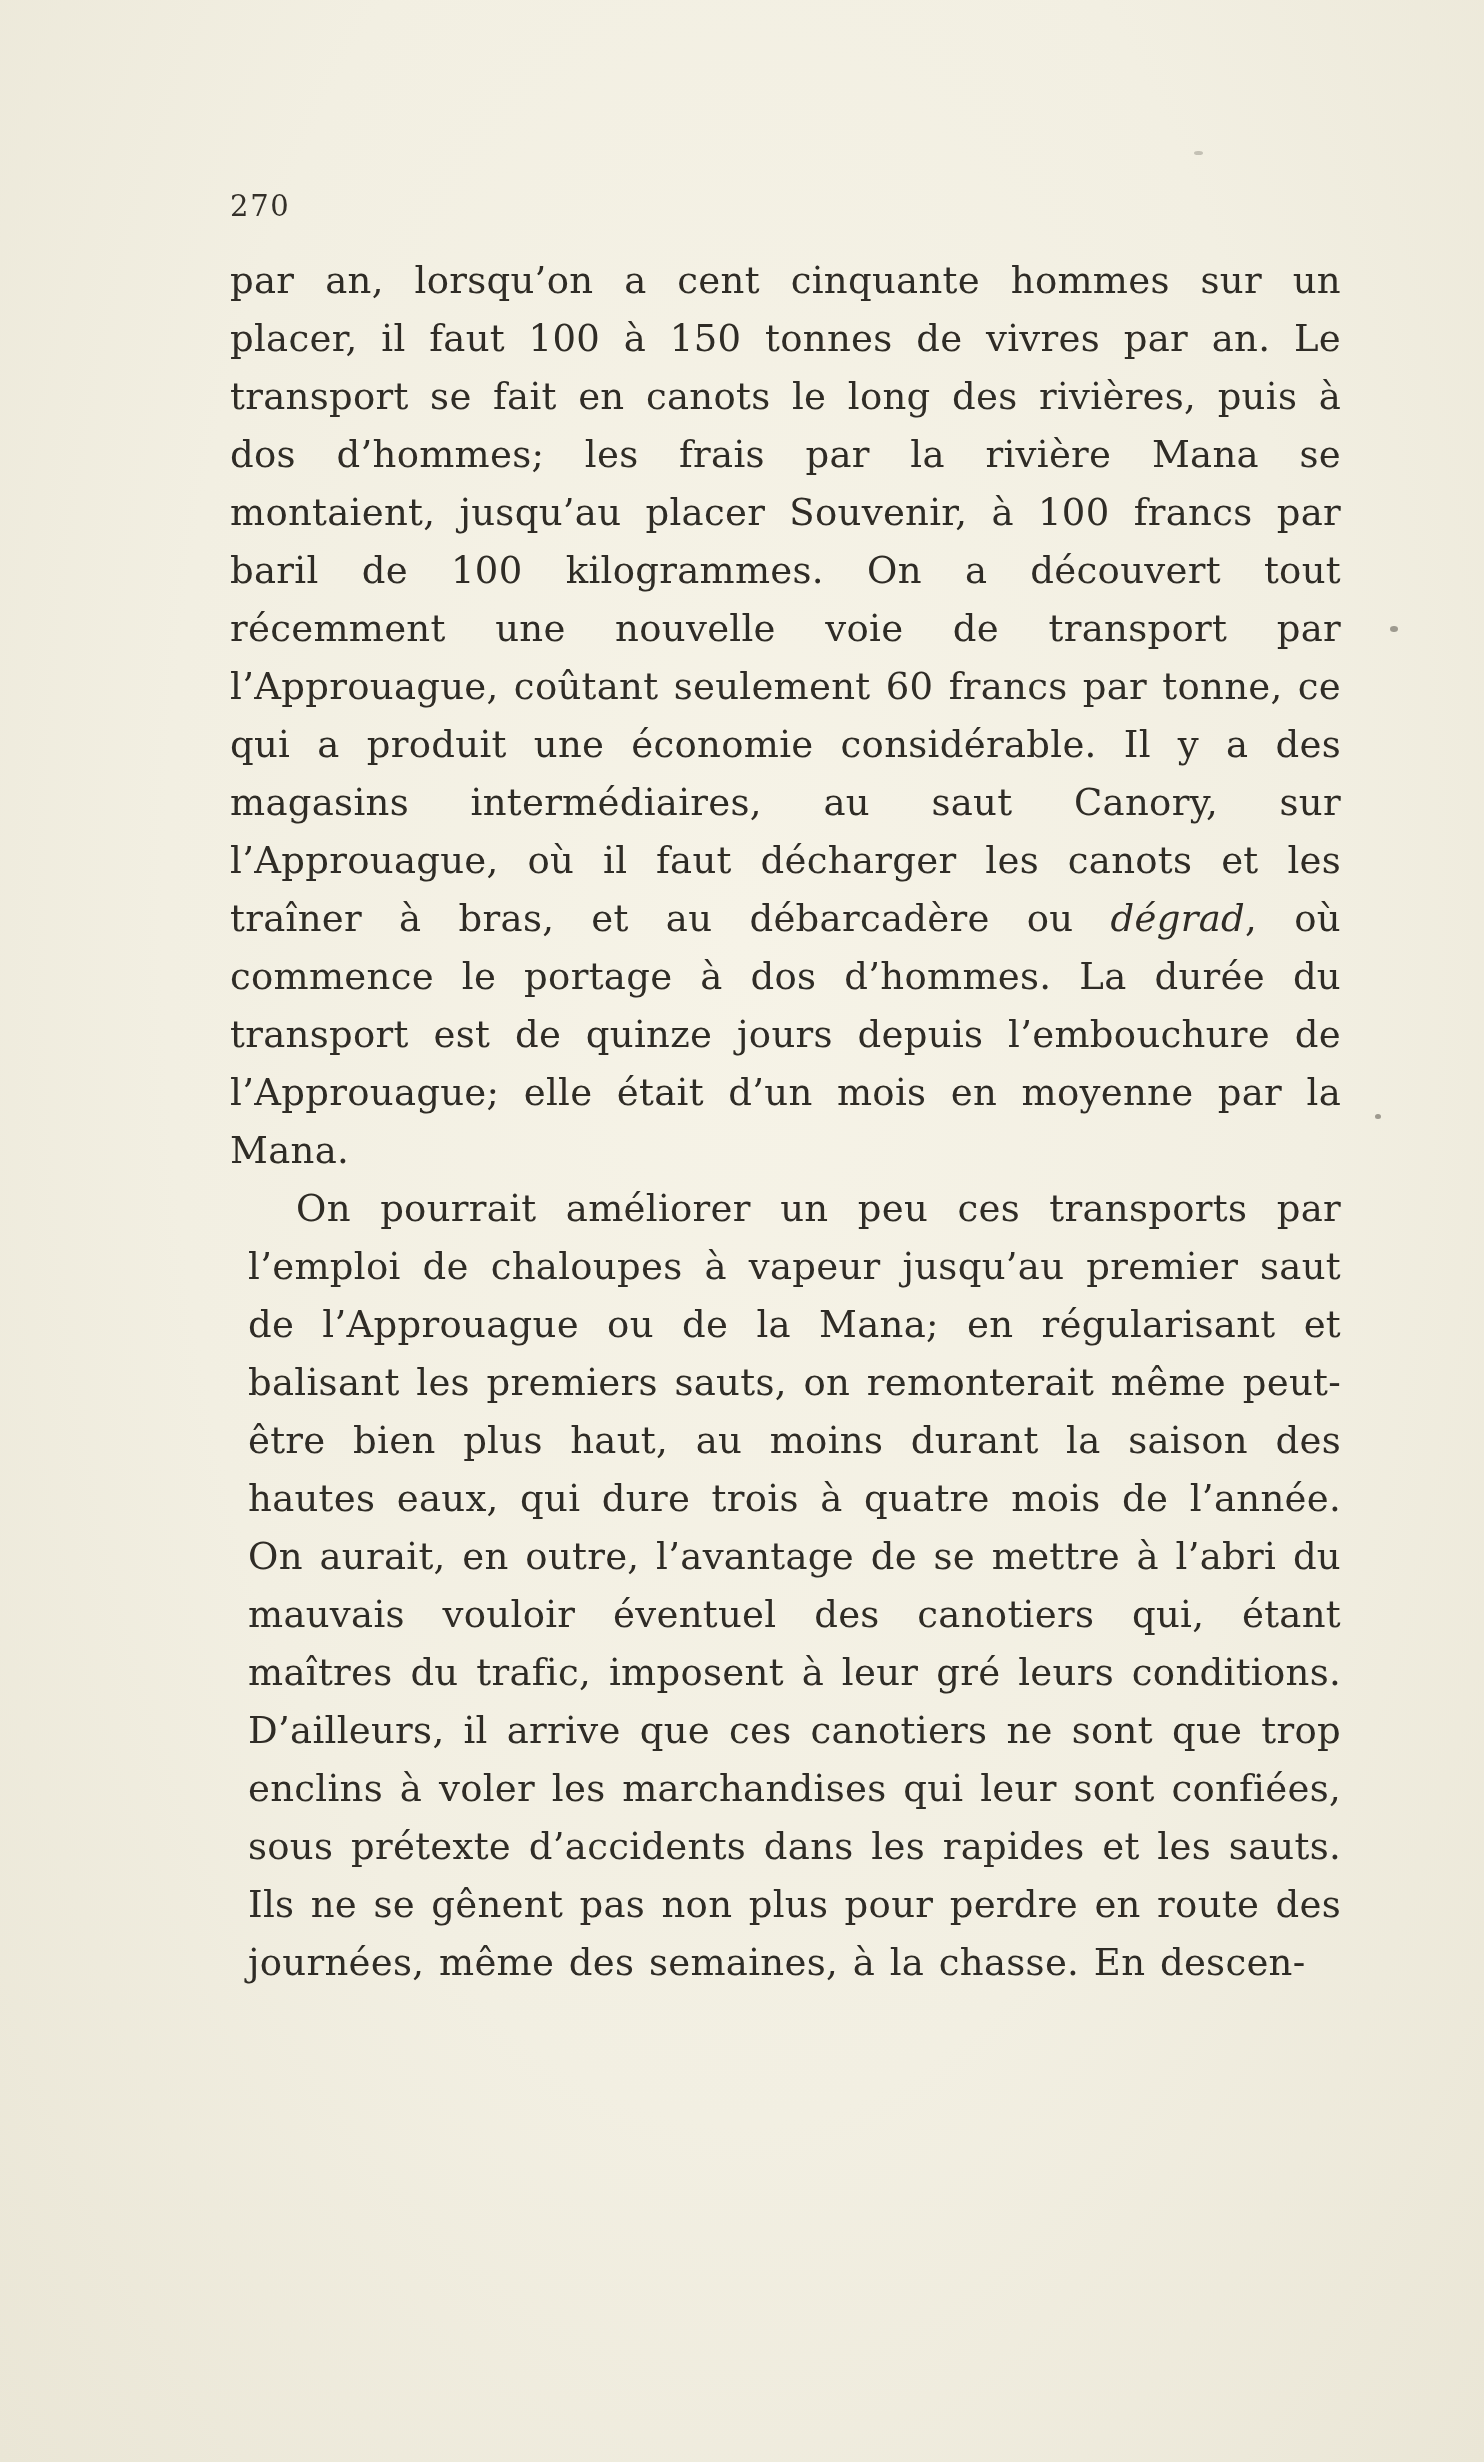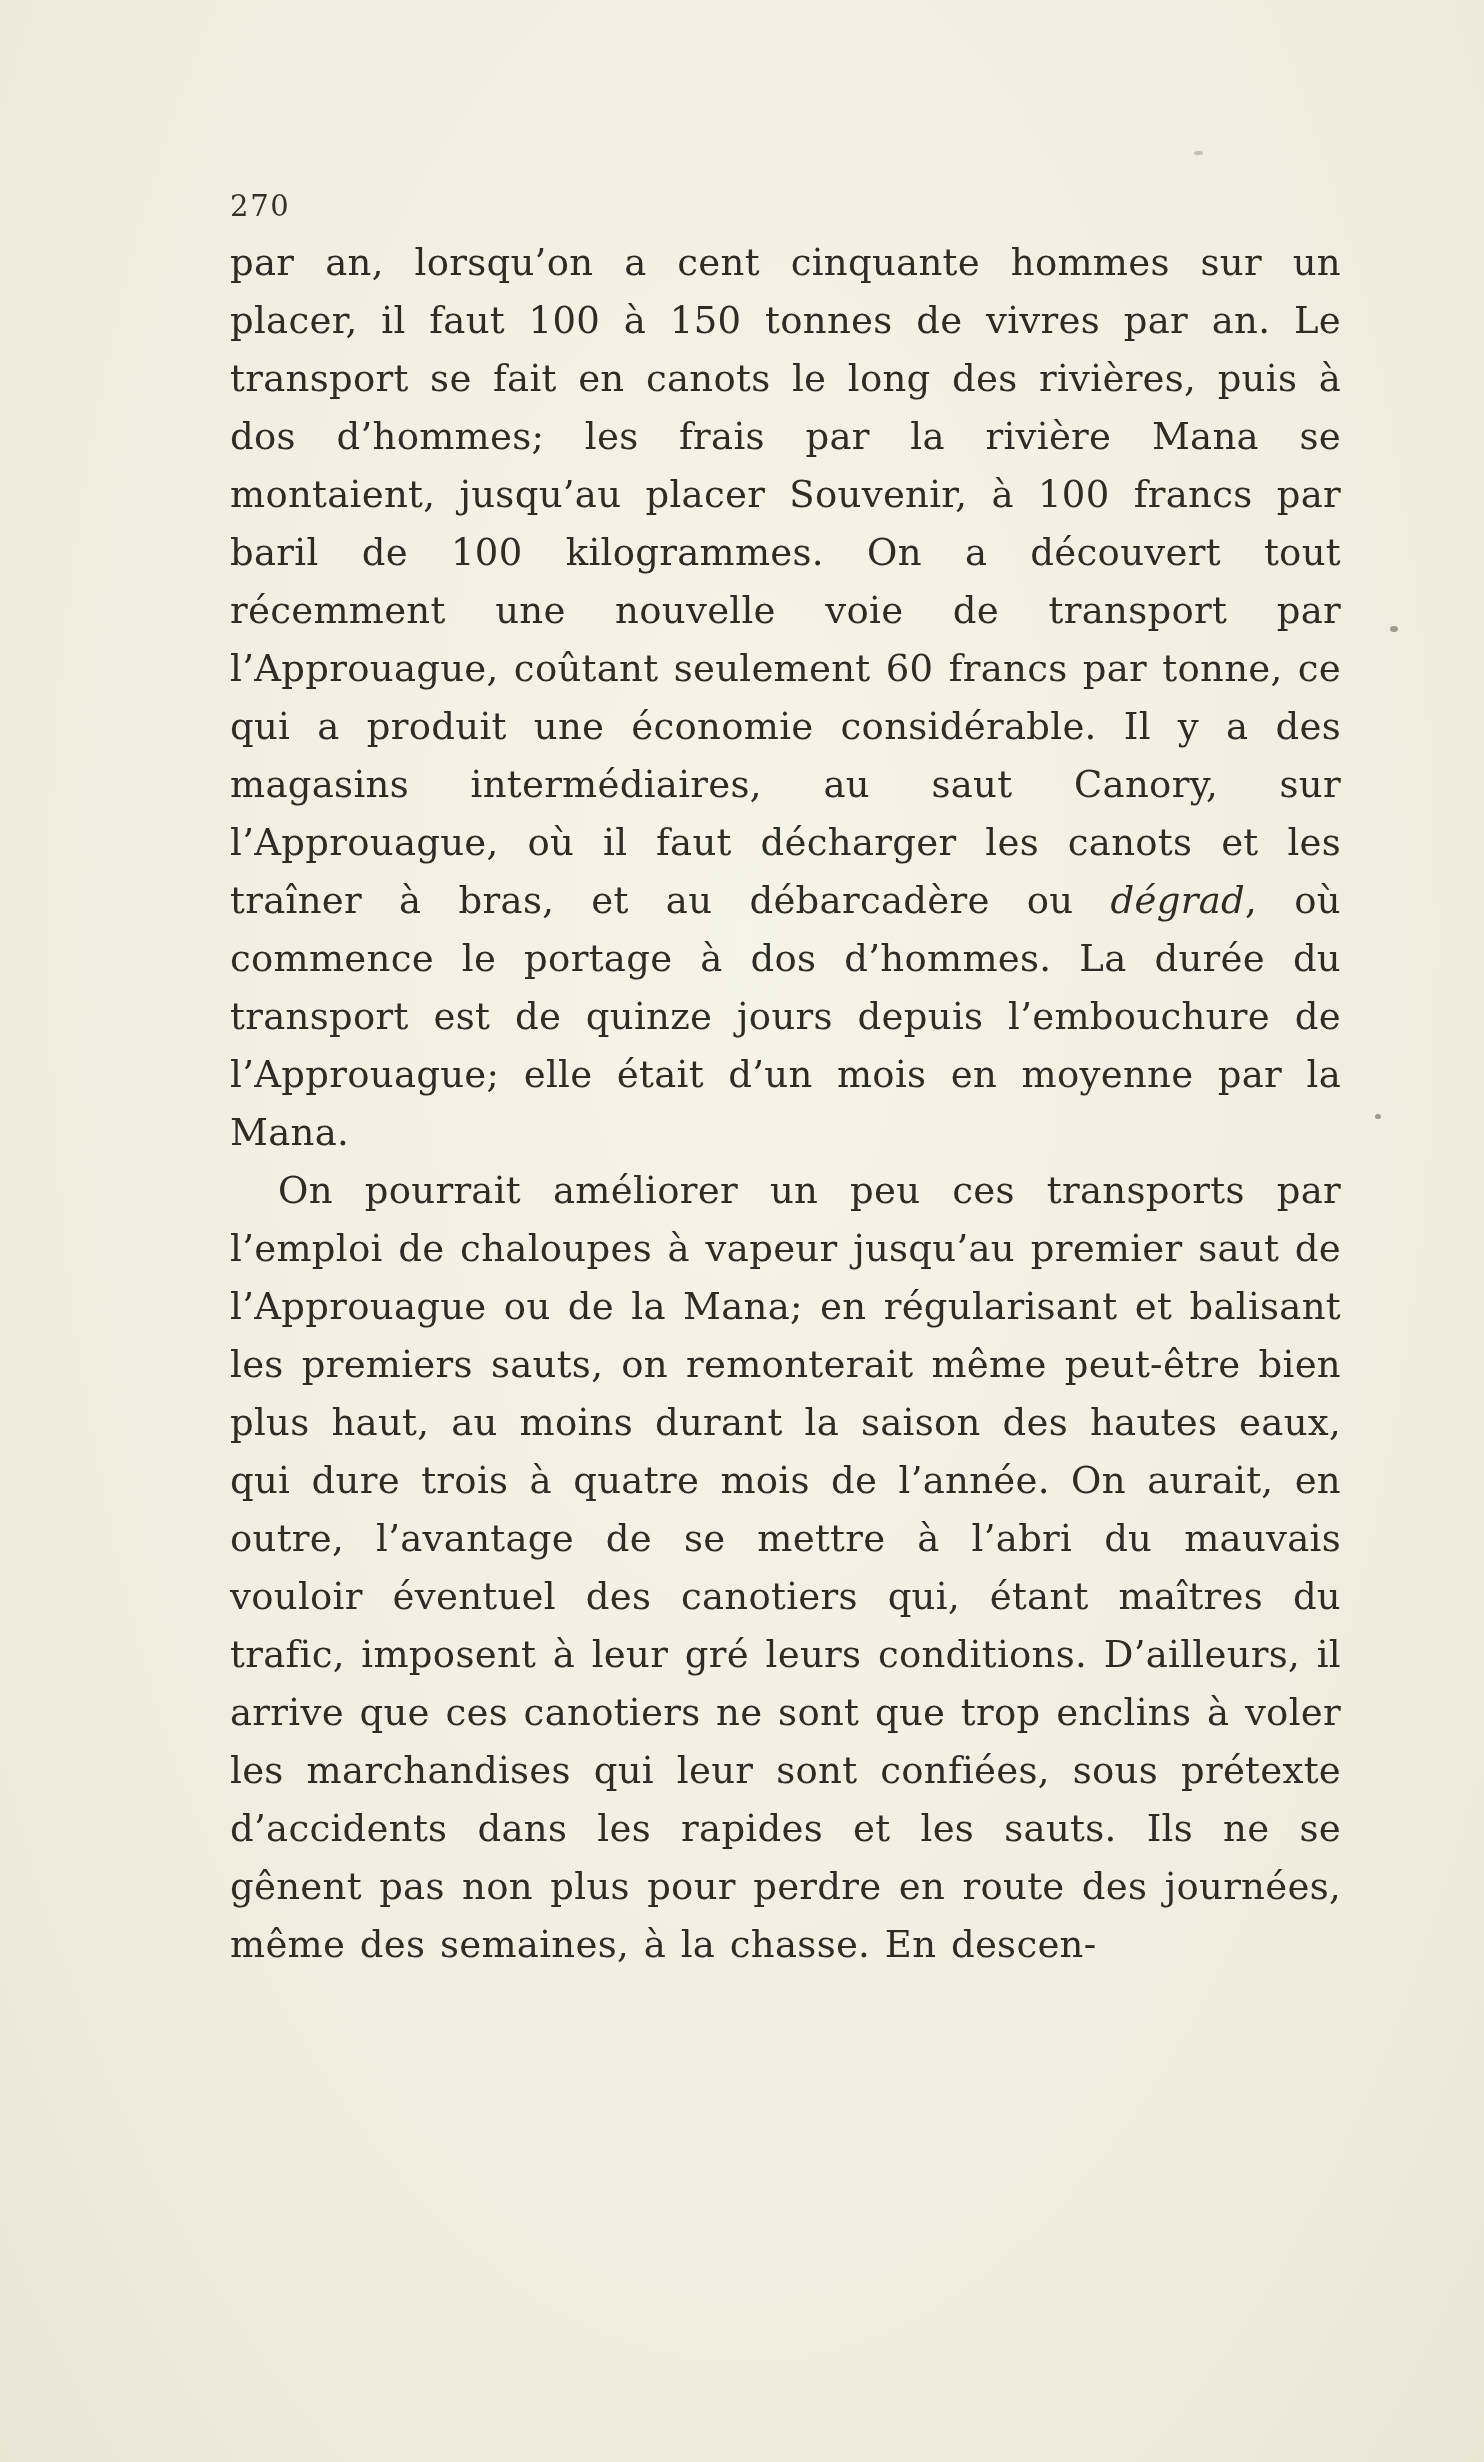--- a/index.html
+++ b/index.html
@@ -50,36 +50,37 @@
     text-align: center;
     font-size: 31px;
     letter-spacing: 5.2px;
     word-spacing: 8.6px;
     color: #34302a;
   }
 
   
   .body-text {
     position: absolute;
-    top: 234px;
+    top: 252px;
     left: 230px;
     width: 1111px;
   }
 
   .body-text p {
     font-size: 37px;
     line-height: 58px;
     text-align: justify;
     letter-spacing: 0.3px;
     word-spacing: 2.6px;
     color: #2f2c26;
   }
 
   .body-text p.indent {
     text-indent: 48px;
+    margin-left: 18px;
   }
 
   .body-text em {
     font-style: italic;
   }
 
   
   .speck {
     position: absolute;
     background: #5a564d;

